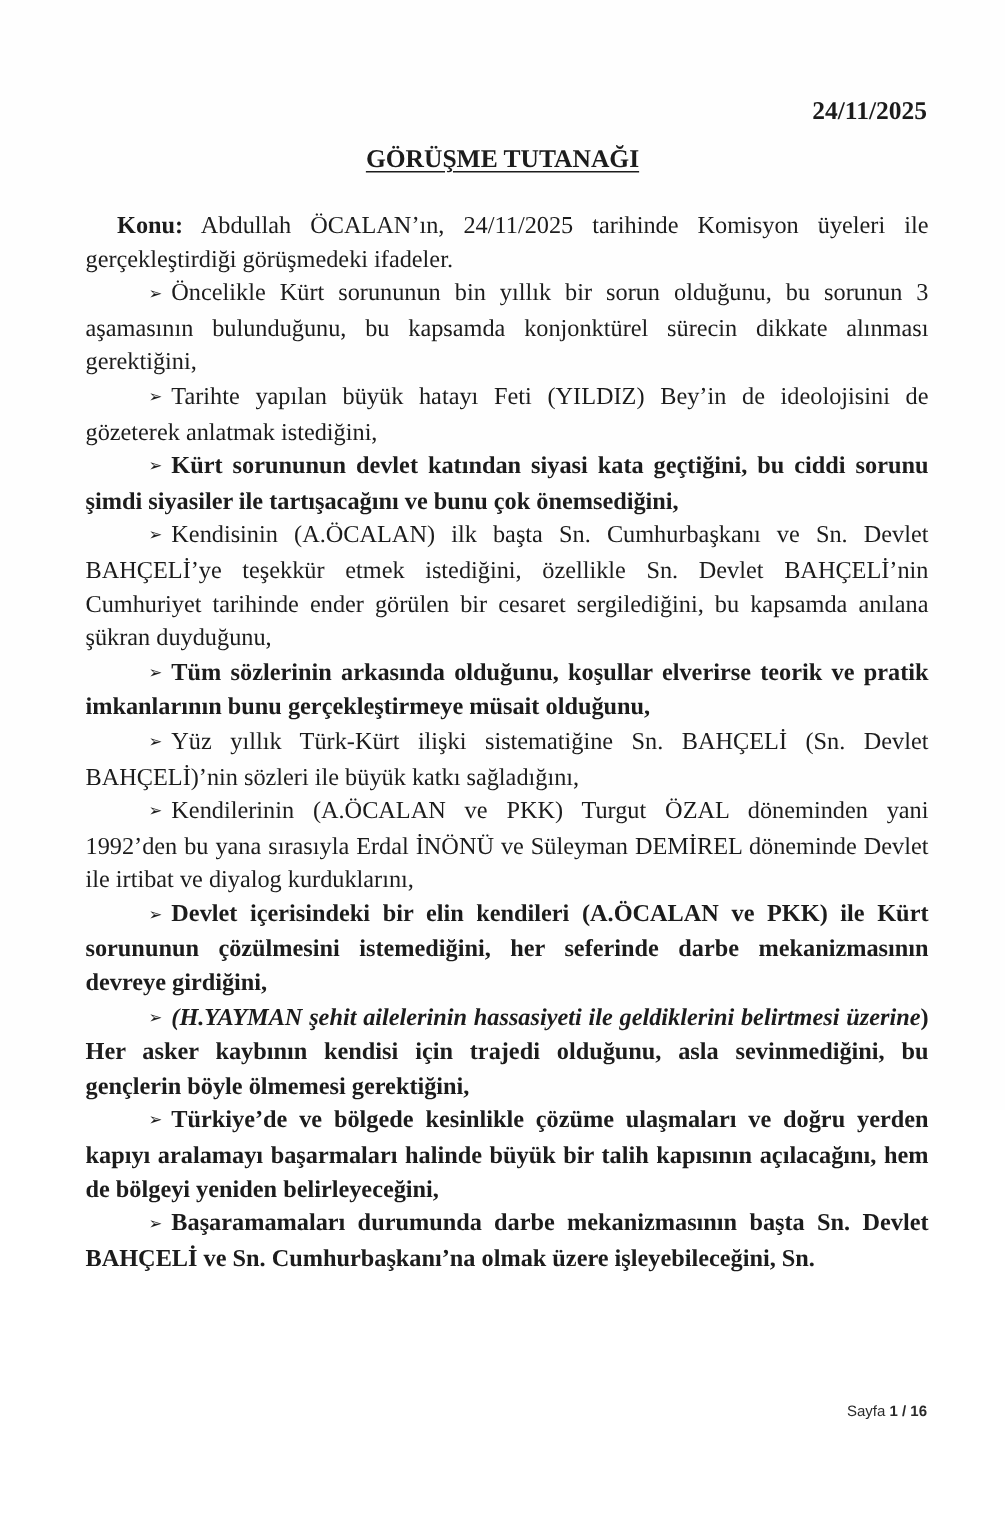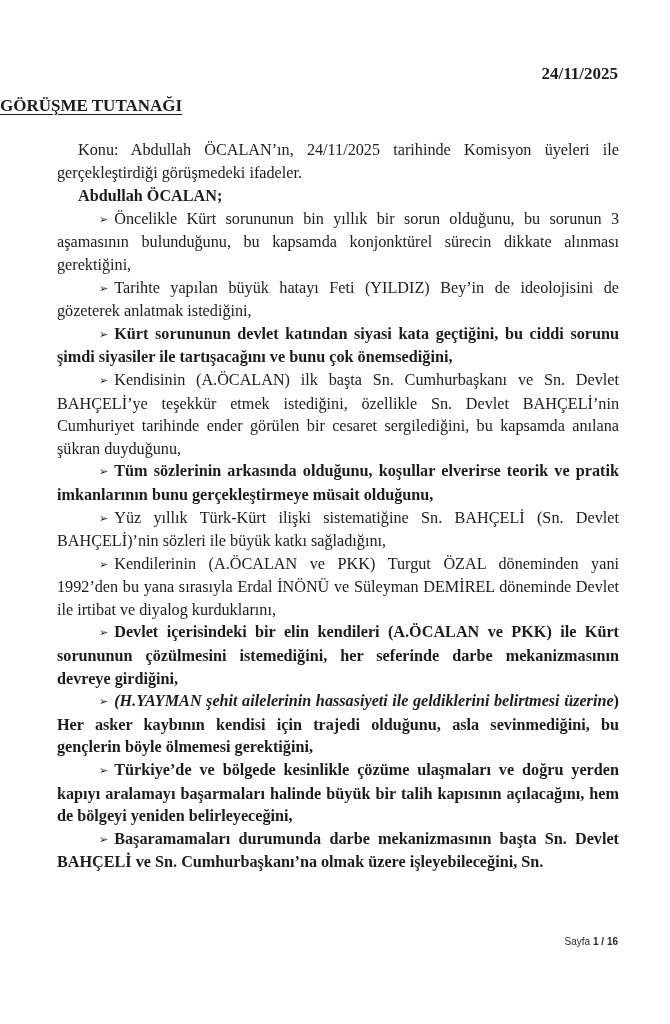--- a/index.html
+++ b/index.html
@@ -7,32 +7,32 @@
     width: 670px; height: 1024px; overflow: hidden; position: relative;
     font-family: "Liberation Serif", "DejaVu Serif", serif;
     color: #1c1c1c;
   }
   .page { position: absolute; left: 0; top: 0; width: 670px; height: 740px; background: #fefefe; }
   .date {
     position: absolute; top: 64px; right: 52px;
     font-weight: bold; font-size: 17px; letter-spacing: 0;
   }
   .title {
-    position: absolute; top: 96px; left: 0; width: 670px; text-align: left;
+    position: absolute; top: 96px; left: 0; width: 670px; text-align: center;
     font-weight: bold; font-size: 17px; text-decoration: underline;
     text-underline-offset: 3px;
   }
   .body {
     position: absolute; left: 57px; top: 139px; width: 562px;
     font-size: 16.2px; line-height: 22.6px; text-align: justify;
   }
   .p { margin: 0; text-indent: 21px; }
   .p.konu { margin-bottom: 0; }
   .p.speaker { font-weight: bold; margin-top: 1px; }
-  .b { font-weight: normal; }
+  .b { font-weight: bold; }
   .i { font-style: italic; }
   .arrow { display: inline-block; font-family: "DejaVu Sans", sans-serif; font-size: 11px; margin-right: 6px; vertical-align: 1px; }
   .item { margin: 0; text-indent: 21px; }
   .item.bold { font-weight: bold; }
   .footer {
     position: absolute; top: 936px; right: 52px;
     font-family: "Liberation Sans", "DejaVu Sans", sans-serif; font-size: 10px; color: #2a2a2a;
   }
   .footer .b { font-weight: bold; }
 </style>
@@ -41,21 +41,20 @@
 
 <div class="page">
   <div class="date">24/11/2025</div>
   <div class="title">GÖRÜŞME TUTANAĞI</div>
 
   <div class="body">
     <p class="p konu">
       <span class="b">Konu:</span>
       <span>Abdullah ÖCALAN’ın, 24/11/2025 tarihinde Komisyon üyeleri ile gerçekleştirdiği görüşmedeki ifadeler.</span>
     </p>
-    <p class="p speaker">Abdullah ÖCALAN;</p>
 
     <div id="items">
         <p class="item"><span class="arrow">➢</span><span>Öncelikle Kürt sorununun bin yıllık bir sorun olduğunu, bu sorunun 3 aşamasının bulunduğunu, bu kapsamda konjonktürel sürecin dikkate alınması gerektiğini,</span></p>
         <p class="item"><span class="arrow">➢</span><span>Tarihte yapılan büyük hatayı Feti (YILDIZ) Bey’in de ideolojisini de gözeterek anlatmak istediğini,</span></p>
         <p class="item bold"><span class="arrow">➢</span><span>Kürt sorununun devlet katından siyasi kata geçtiğini, bu ciddi sorunu şimdi siyasiler ile tartışacağını ve bunu çok önemsediğini,</span></p>
         <p class="item"><span class="arrow">➢</span><span>Kendisinin (A.ÖCALAN) ilk başta Sn. Cumhurbaşkanı ve Sn. Devlet BAHÇELİ’ye teşekkür etmek istediğini, özellikle Sn. Devlet BAHÇELİ’nin Cumhuriyet tarihinde ender görülen bir cesaret sergilediğini, bu kapsamda anılana şükran duyduğunu,</span></p>
         <p class="item bold"><span class="arrow">➢</span><span>Tüm sözlerinin arkasında olduğunu, koşullar elverirse teorik ve pratik imkanlarının bunu gerçekleştirmeye müsait olduğunu,</span></p>
         <p class="item"><span class="arrow">➢</span><span>Yüz yıllık Türk-Kürt ilişki sistematiğine Sn. BAHÇELİ (Sn. Devlet BAHÇELİ)’nin sözleri ile büyük katkı sağladığını,</span></p>
         <p class="item"><span class="arrow">➢</span><span>Kendilerinin (A.ÖCALAN ve PKK) Turgut ÖZAL döneminden yani 1992’den bu yana sırasıyla Erdal İNÖNÜ ve Süleyman DEMİREL döneminde Devlet ile irtibat ve diyalog kurduklarını,</span></p>
         <p class="item bold"><span class="arrow">➢</span><span>Devlet içerisindeki bir elin kendileri (A.ÖCALAN ve PKK) ile Kürt sorununun çözülmesini istemediğini, her seferinde darbe mekanizmasının devreye girdiğini,</span></p>

